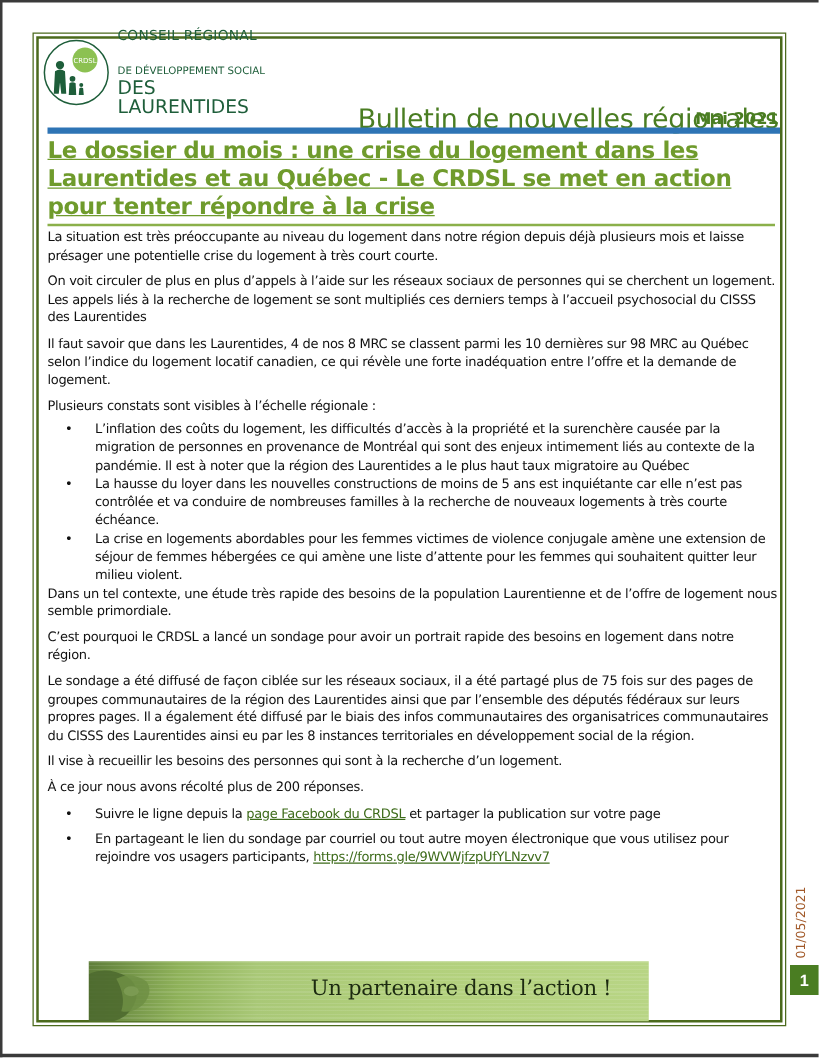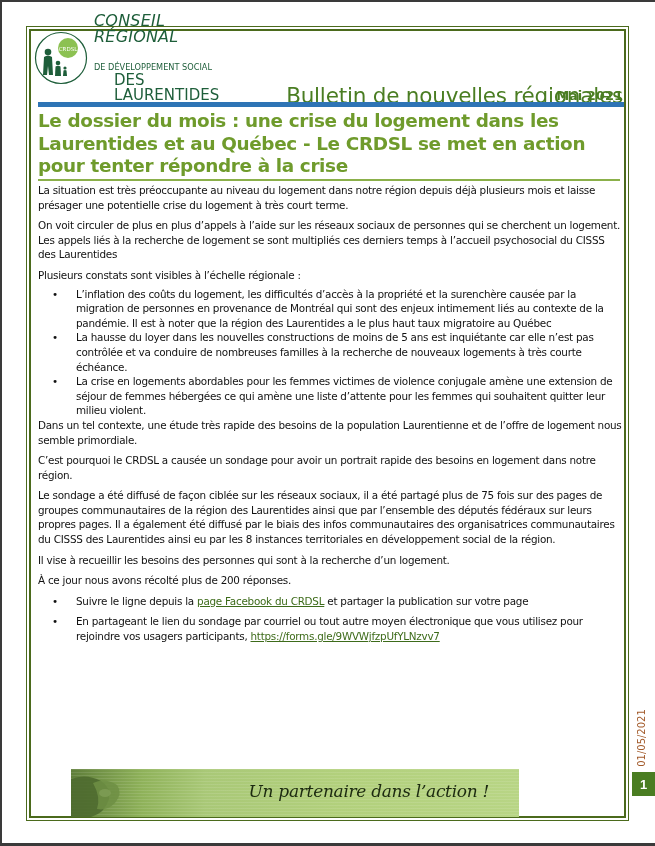--- a/index.html
+++ b/index.html
@@ -32,42 +32,42 @@
     }
     .logo {
       position: absolute; left: 34px; top: 30px; width: 190px; height: 56px;
       display: flex; align-items: center;
     }
     .logo-mark { width: 54px; height: 54px; flex: none; }
     .logo-text {
       margin-left: 6px; color: #1e5e3a;
       font-family: "DejaVu Sans", sans-serif; line-height: 1;
     }
-    .logo-l1 { font-size: 16px; letter-spacing: 0.2px; font-style: italic; }
+    .logo-l1 { font-size: 11px; letter-spacing: 0.2px; }
     .logo-l2 { font-size: 8.2px; margin-top: 18px; }
-    .logo-l3 { font-size: 15px; margin-top: 2px; margin-left: 20px; }
+    .logo-l3 { font-size: 15px; margin-top: 2px; }
     .bulletin-title {
       position: absolute; right: 32px; top: 42px;
       font-family: "DejaVu Sans", sans-serif; font-size: 21.5px;
       color: #4a7d22; white-space: nowrap; letter-spacing: -0.2px; margin-top: 41px;
     }
     .bulletin-date {
       position: absolute; right: 32px; top: 88px;
       font-family: "DejaVu Sans", sans-serif; font-weight: bold; font-size: 13px;
       color: #4a7d22;
     }
     .blue-rule {
       position: absolute; left: 38px; top: 102px; width: 586px; height: 5px;
       background: #2e74b5;
     }
     .article-title {
       position: absolute; left: 38px; top: 110px; width: 590px;
       font-family: "DejaVu Sans", sans-serif; font-weight: bold;
       font-size: 18.4px; line-height: 22.5px; color: #6f9b2c;
-      letter-spacing: -0.35px; margin: 0;
+      letter-spacing: -0.35px; margin: 0; text-decoration: underline;
     }
     .title-rule {
       position: absolute; left: 38px; top: 179px; width: 582px; height: 2px;
       background: #8bb04a;
     }
     .body-text {
       position: absolute; left: 38px; top: 183px; width: 586px;
       font-family: "DejaVu Sans", sans-serif; font-size: 10.4px;
       line-height: 14.6px; color: #111111; letter-spacing: -0.25px;
     }
@@ -87,21 +87,21 @@
     }
     .banner-stripes {
       position: absolute; inset: 0;
       background: repeating-linear-gradient(180deg, rgba(255,255,255,0.10) 0px, rgba(255,255,255,0.10) 1px, rgba(0,0,0,0) 1px, rgba(0,0,0,0) 3px);
     }
     .banner-hands {
       position: absolute; left: 0; top: 0; width: 90px; height: 48px;
     }
     .banner-slogan {
       position: absolute; right: 30px; top: 12px;
-      font-family: "DejaVu Serif", serif; font-style: italic;
+      font-family: "DejaVu Serif", serif; 
       font-size: 17px; color: #1c2a10; letter-spacing: -0.3px;
     }
     .side-date {
       position: absolute; left: 622px; top: 738px; width: 60px; height: 14px;
       transform: translate(-50%, -50%) rotate(-90deg);
       transform-origin: center;
       font-family: "DejaVu Sans", sans-serif; font-size: 10px;
       color: #a25a2a; text-align: center; white-space: nowrap;
       left: 643px;
     }
@@ -138,30 +138,31 @@
 </div>
 
 <div class="bulletin-title">Bulletin de nouvelles régionales</div>
 <div class="bulletin-date">Mai 2021</div>
 <div class="blue-rule"></div>
 
 <h1 class="article-title">Le dossier du mois : une crise du logement dans les Laurentides et au Québec - Le CRDSL se met en action pour tenter répondre à la crise</h1>
 <div class="title-rule"></div>
 
 <div class="body-text">
-  <p>La situation est très préoccupante au niveau du logement dans notre région depuis déjà plusieurs mois et laisse présager une potentielle crise du logement à très court terme.</p>
+  <p>La situation est très préoccupante au niveau du logement dans notre région depuis déjà plusieurs mois et laisse présager une potentielle crise du logement à très court courte.</p>
   <p>On voit circuler de plus en plus d’appels à l’aide sur les réseaux sociaux de personnes qui se cherchent un logement. Les appels liés à la recherche de logement se sont multipliés ces derniers temps à l’accueil psychosocial du CISSS des Laurentides</p>
+  <p>Il faut savoir que dans les Laurentides, 4 de nos 8 MRC se classent parmi les 10 dernières sur 98 MRC au Québec selon l’indice du logement locatif canadien, ce qui révèle une forte inadéquation entre l’offre et la demande de logement.</p>
   <p style="margin-bottom:4px">Plusieurs constats sont visibles à l’échelle régionale :</p>
   <ul>
     <li><span class="bullet">•</span><span>L’inflation des coûts du logement, les difficultés d’accès à la propriété et la surenchère causée par la migration de personnes en provenance de Montréal qui sont des enjeux intimement liés au contexte de la pandémie. Il est à noter que la région des Laurentides a le plus haut taux migratoire au Québec</span></li>
     <li><span class="bullet">•</span><span>La hausse du loyer dans les nouvelles constructions de moins de 5 ans est inquiétante car elle n’est pas contrôlée et va conduire de nombreuses familles à la recherche de nouveaux logements à très courte échéance.</span></li>
     <li><span class="bullet">•</span><span>La crise en logements abordables pour les femmes victimes de violence conjugale amène une extension de séjour de femmes hébergées ce qui amène une liste d’attente pour les femmes qui souhaitent quitter leur milieu violent.</span></li>
   </ul>
   <p>Dans un tel contexte, une étude très rapide des besoins de la population Laurentienne et de l’offre de logement nous semble primordiale.</p>
-  <p>C’est pourquoi le CRDSL a causée un sondage pour avoir un portrait rapide des besoins en logement dans notre région.</p>
+  <p>C’est pourquoi le CRDSL a lancé un sondage pour avoir un portrait rapide des besoins en logement dans notre région.</p>
   <p>Le sondage a été diffusé de façon ciblée sur les réseaux sociaux, il a été partagé plus de 75 fois sur des pages de groupes communautaires de la région des Laurentides ainsi que par l’ensemble des députés fédéraux sur leurs propres pages. Il a également été diffusé par le biais des infos communautaires des organisatrices communautaires du CISSS des Laurentides ainsi eu par les 8 instances territoriales en développement social de la région.</p>
   <p>Il vise à recueillir les besoins des personnes qui sont à la recherche d’un logement.</p>
   <p>À ce jour nous avons récolté plus de 200 réponses.</p>
   <ul class="virtual-list">
     <li><span class="bullet">•</span><span>Suivre le ligne depuis la </span><a class="link">page Facebook du CRDSL</a><span> et partager la publication sur votre page</span></li>
     <li><span class="bullet">•</span><span>En partageant le lien du sondage par courriel ou tout autre moyen électronique que vous utilisez pour rejoindre vos usagers participants, </span><a class="link">https://forms.gle/9WVWjfzpUfYLNzvv7</a></li>
   </ul>
 </div>
 
 <div class="banner">

